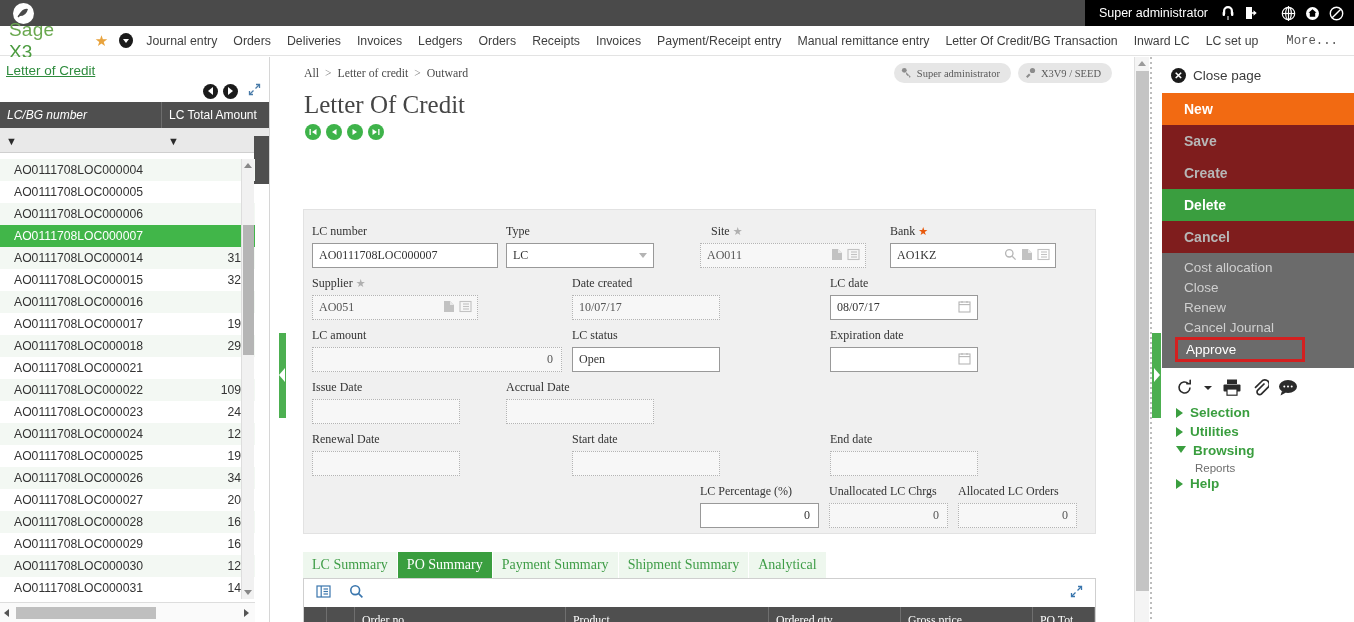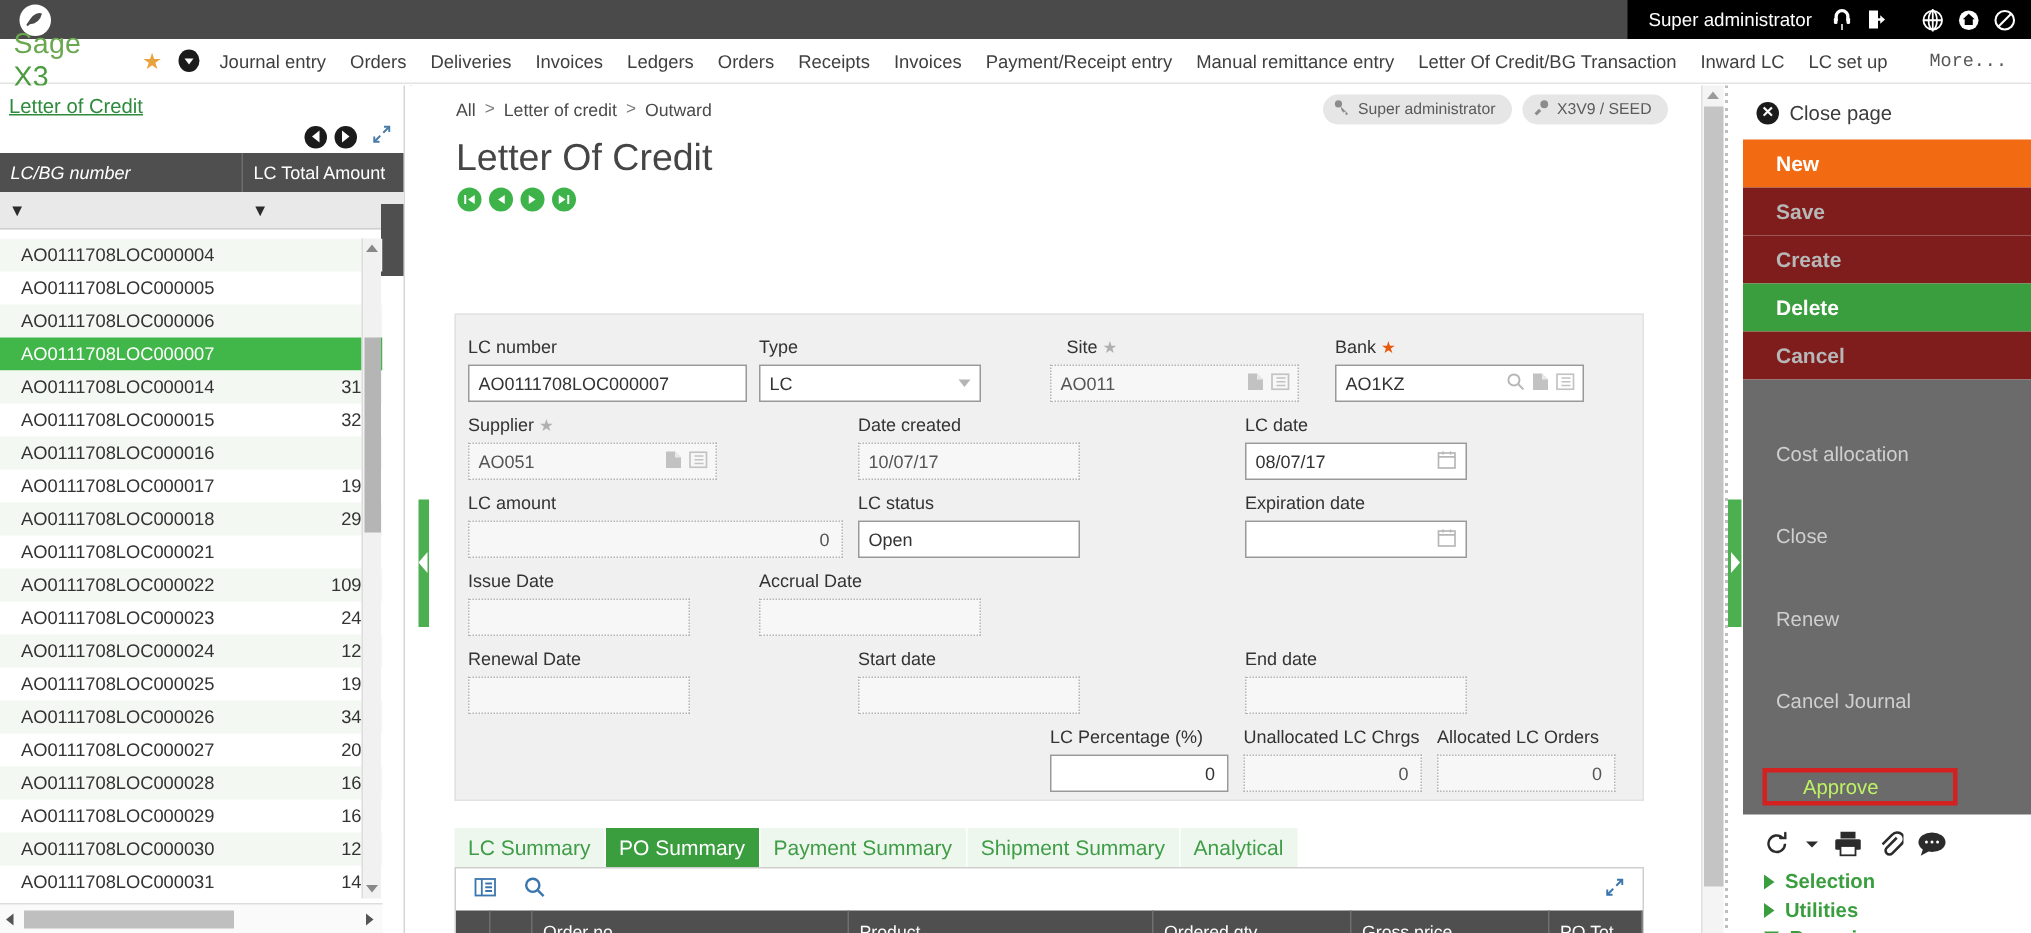--- a/index.html
+++ b/index.html
@@ -144,21 +144,21 @@
     border-right: 6px solid #ffffff;
   }
   .dotline {
     position:absolute; top:57px; width:2px; height:565px;
     background-image: repeating-linear-gradient(to bottom, #bdbdbd 0 2px, transparent 2px 5px);
   }
 
   
   .main {
     position: absolute; left: 286px; top: 57px; width: 848px; height: 565px;
-    background: #ffffff; overflow: hidden;
+    background: #ffffff; overflow: hidden; font-family: Liberation Serif, serif;
   }
   .crumbrow { display: flex; align-items: center; height: 26px; padding: 6px 0 0 18px; }
   .crumb { font-size: 11.8px; color: #4a4a4a; cursor: pointer;}
   .crumb-sep { font-size: 11.5px; color: #7a7a7a; margin: 0 6px; }
   .chips { margin-left: auto; display: flex; gap: 7px; padding-right: 22px; }
   .chip {
     background: #e6e6e6; border-radius: 11px; height: 20px; display: flex;
     align-items: center; padding: 0 11px 0 7px; font-size: 10.5px; color: #5a5a5a; gap:5px;
   }
   .page-title {
@@ -229,24 +229,24 @@
   }
   .closepage span.lbl { font-size: 13.5px; color: #3c3c3c; }
   .actbtn {
     height: 32px; display: flex; align-items: center; padding-left: 22px;
     font-size: 14px; cursor: pointer; margin-bottom: 0px; font-weight: bold;
   }
   .actbtn.new { background: #f26a12; color: #ffffff; }
   .actbtn.disabled { background: #7f1d1d; color: #b7b7b7; cursor: default; }
   .actbtn.del { background: #3a9e3f; color: #ffffff; }
   .graybox { background: #6b6b6b; padding: 4px 0 6px 0; position: relative; }
-  .gact { height: 20px; display: flex; align-items: center; padding-left: 22px; font-size: 13.5px; color: #cfcfcf; cursor:pointer;margin-top:35px;}
+  .gact { height: 20px; display: flex; align-items: center; padding-left: 22px; font-size: 13.5px; color: #cfcfcf; cursor:pointer;}
   .gact.hl {
-    color: #bef264; border: 3px solid #d32020; height: 25px; margin-left: 13px;
-    padding-left: 24px; width: 130px; box-sizing: border-box;
+    color: #ffffff; border: 3px solid #d32020; height: 25px; margin-left: 13px;
+    padding-left: 8px; width: 130px; box-sizing: border-box;
   }
   .iconrow { display: flex; align-items: center; gap: 9px; padding: 10px 0 6px 13px; }
   .iconrow .ic { color: #2b2b2b; cursor: pointer; display:flex; align-items:center;}
   .treerow { display: flex; align-items: center; gap: 7px; padding: 2px 0 2px 14px; cursor: pointer; }
   .tri { width:0;height:0;border-top:5px solid transparent;border-bottom:5px solid transparent;border-left:7px solid #3a9e3f; }
   .tri.open { border-left:5px solid transparent;border-right:5px solid transparent;border-top:7px solid #3a9e3f; margin-top:3px;}
   .treerow span { font-size: 13.5px; color: #3a9e3f; font-weight: bold; }
   .subitem { font-size: 11.5px; color: #6d6d6d; padding-left: 33px; padding-top:2px; cursor:pointer;}
   .rp-handle {
     position:absolute; left: -10px; top: 276px; width: 9px; height: 85px; background: #4caf50;

